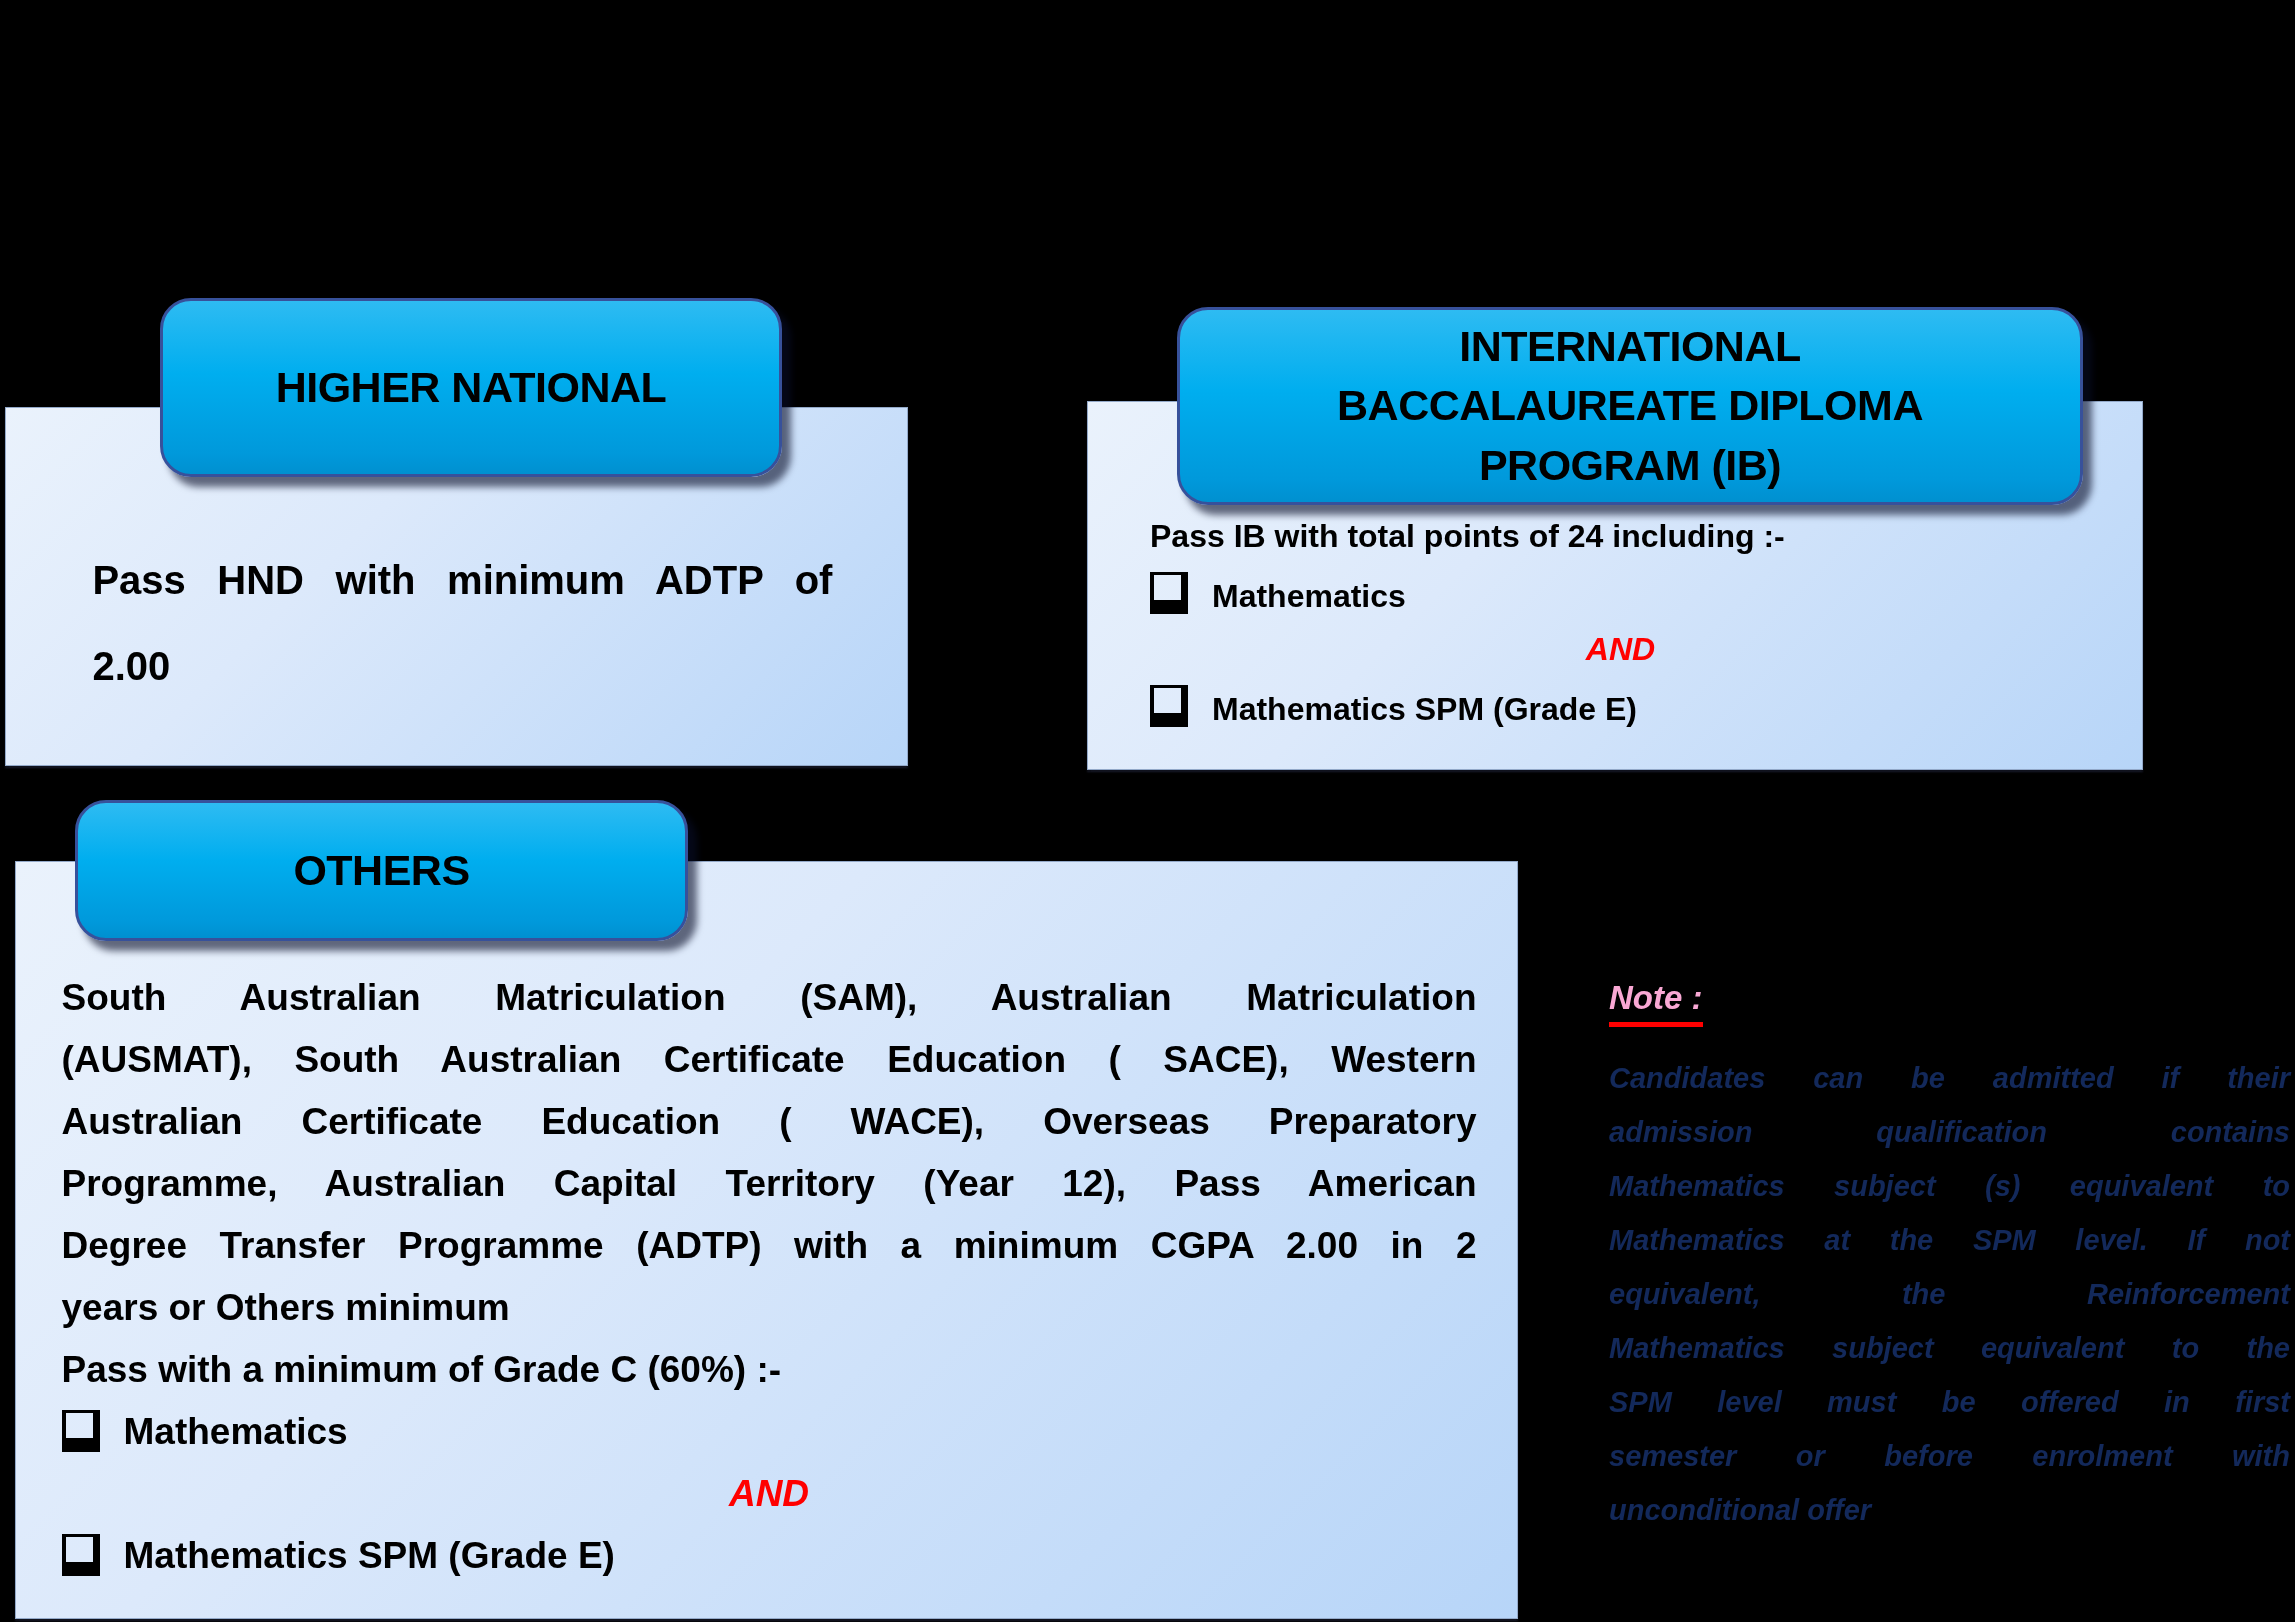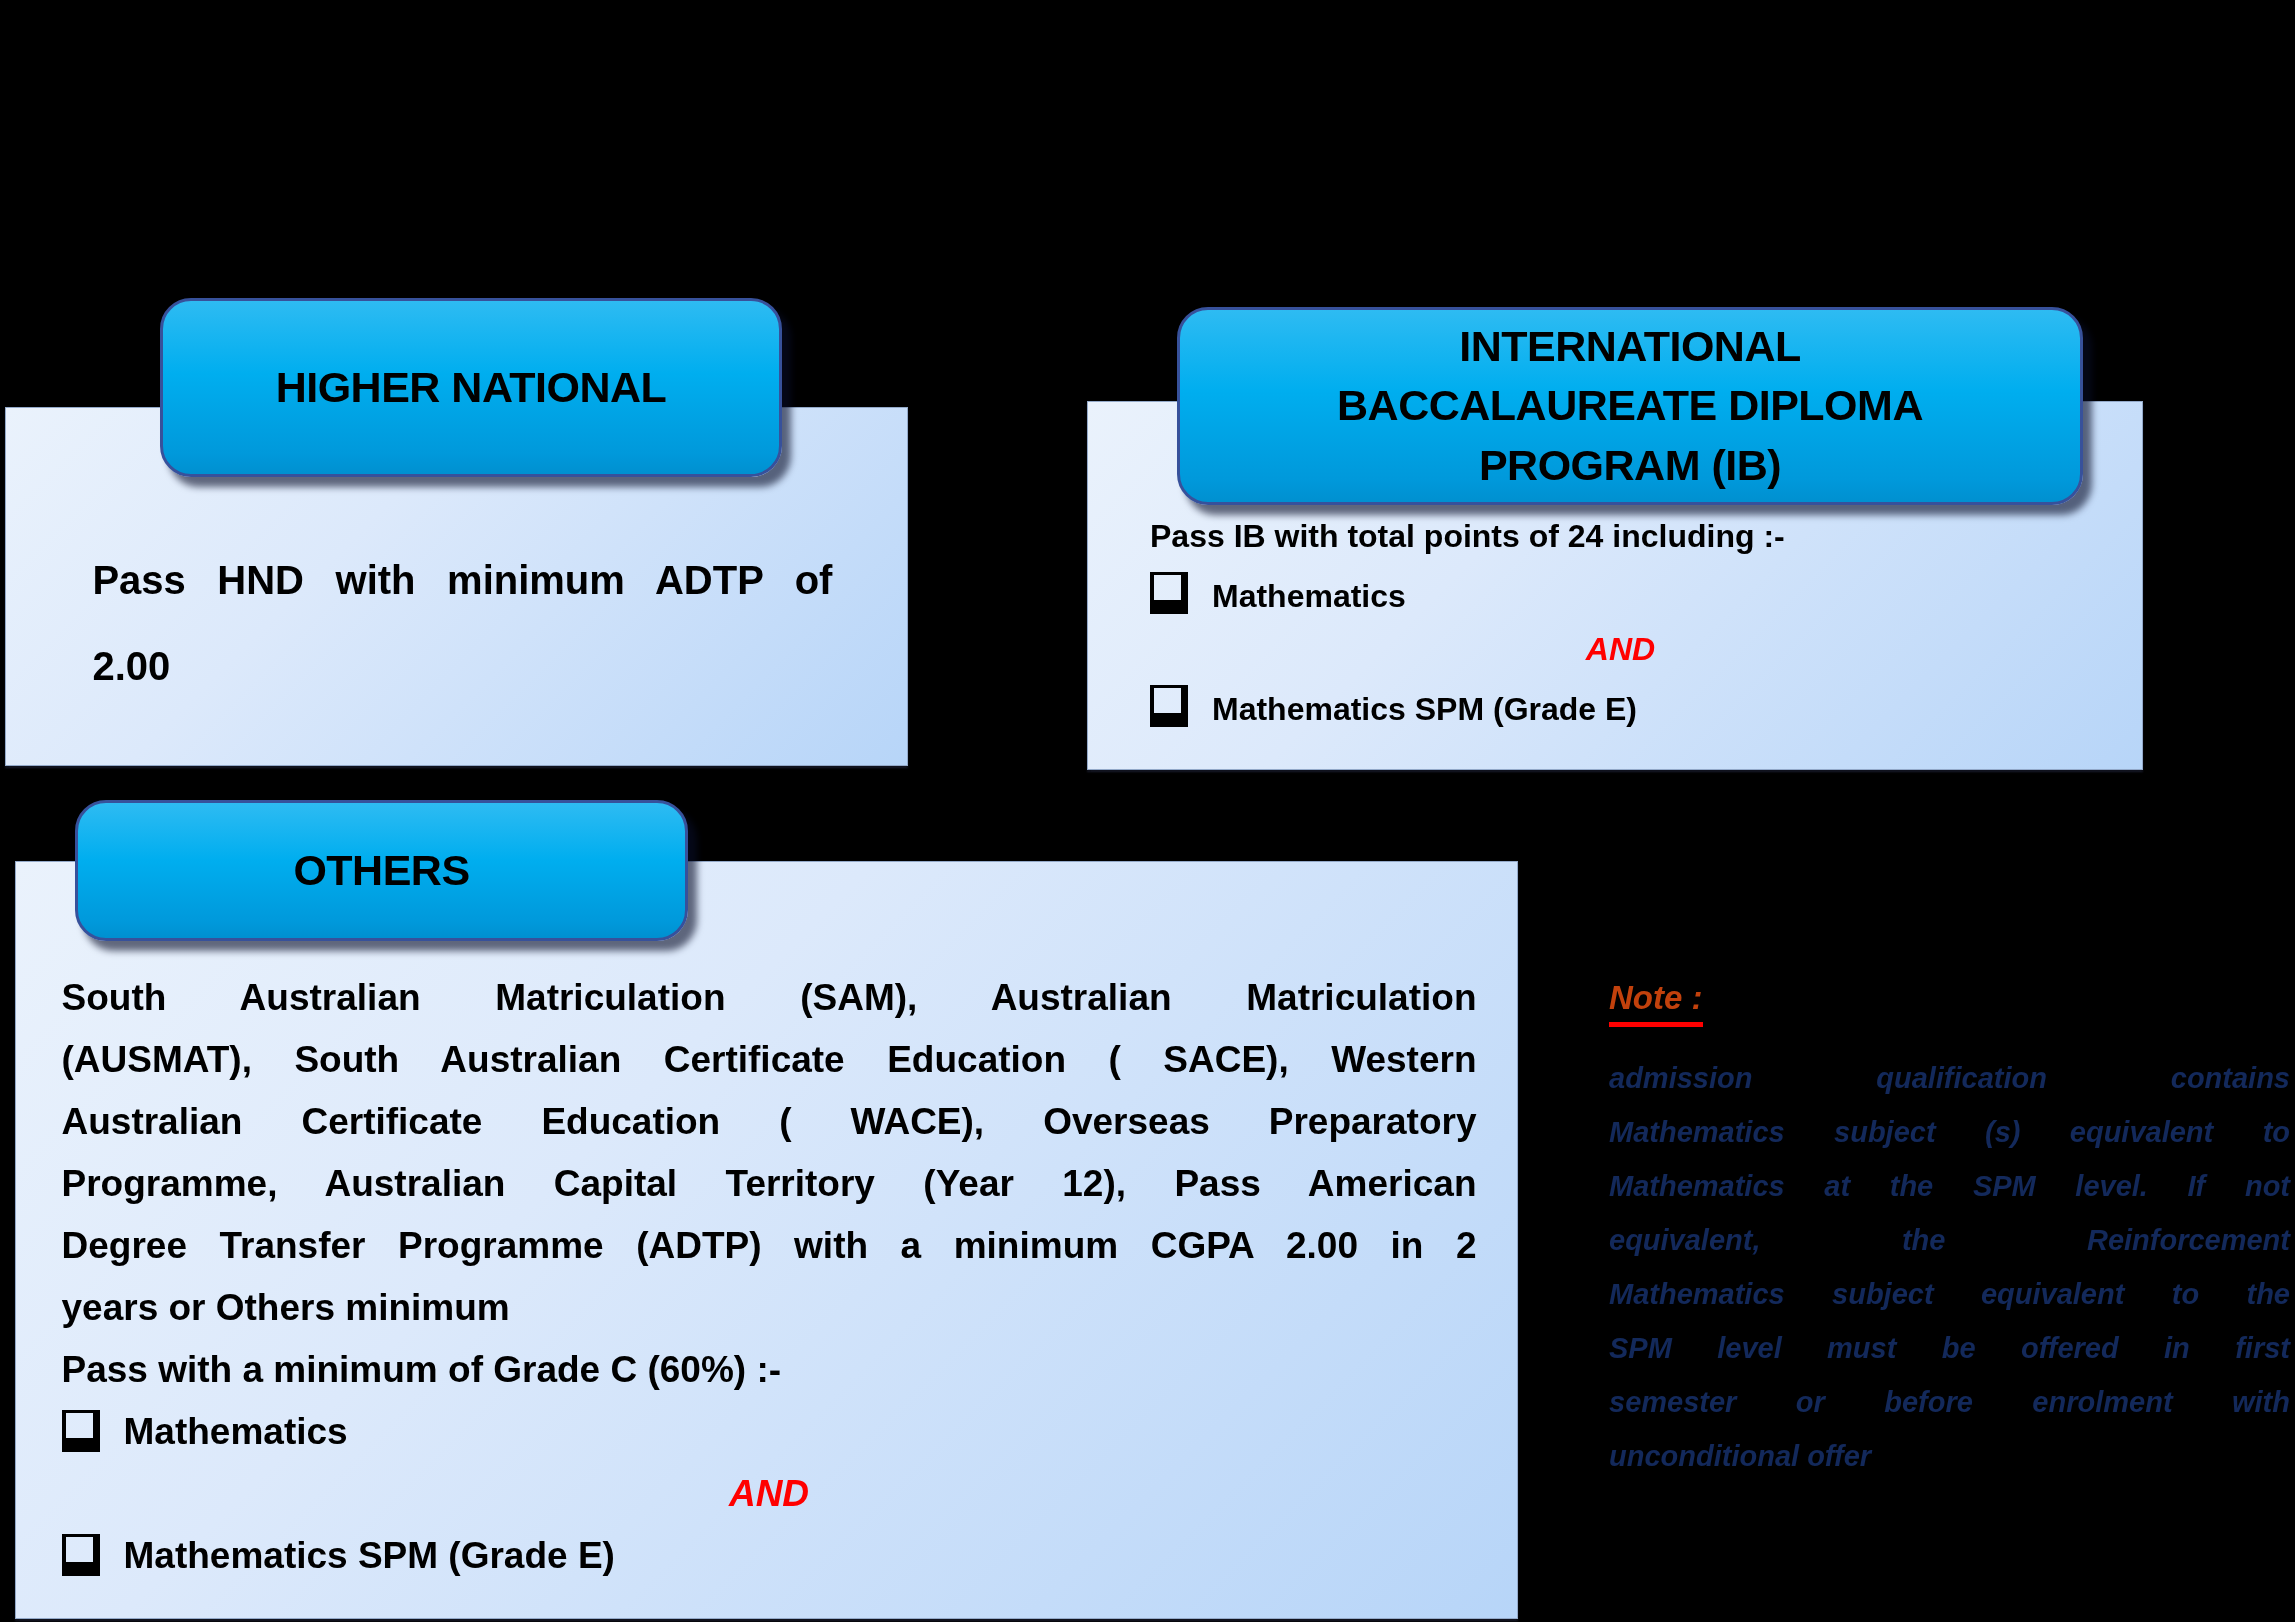--- a/index.html
+++ b/index.html
@@ -56,21 +56,21 @@
     border-style:solid;border-color:#000;
     border-width:3.8px 7px 14px 4.3px;
     background:transparent;
     margin-right:24px;
     vertical-align:-7.5px;
   }
   
   #note{position:absolute;left:1609px;top:979px;width:681px;z-index:1;font-style:italic;}
   .note-heading{
     display:inline-block;
-    color:#c2410c;font-size:33px;
+    color:#f9a8d4;font-size:33px;
     padding-bottom:5.4px;border-bottom:5.4px solid #FF0000;
     margin-bottom:24px;
   }
   .note-body{font-size:29px;line-height:54px;color:#13295B;text-align:justify;}
 </style>
 </head>
 <body>
 
 <div id="slide">
 
@@ -127,20 +127,21 @@
       <div class="and-row">AND</div>
       <div class="ll">
         <span class="cb"></span><span>Mathematics SPM (Grade E)</span>
       </div>
     </div>
   </div>
 
   <div id="note">
     <div class="note-heading">Note :</div>
     <div class="note-body">
+      <div class="jl">Candidates can be admitted if their</div>
       <div class="jl">admission qualification contains</div>
       <div class="jl">Mathematics subject (s) equivalent to</div>
       <div class="jl">Mathematics at the SPM level. If not</div>
       <div class="jl">equivalent, the Reinforcement</div>
       <div class="jl">Mathematics subject equivalent to the</div>
       <div class="jl">SPM level must be offered in first</div>
       <div class="jl">semester or before enrolment with</div>
       <div class="ll">unconditional offer</div>
     </div>
   </div>

